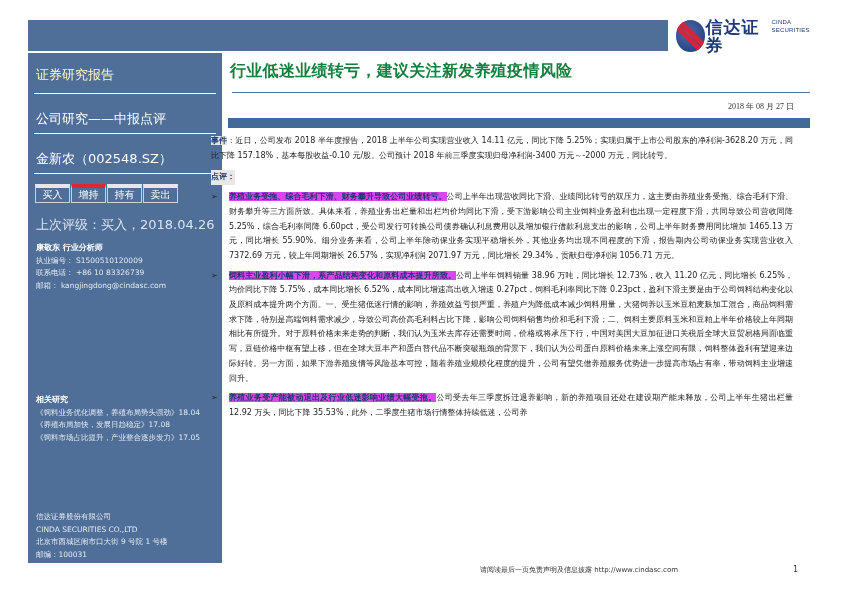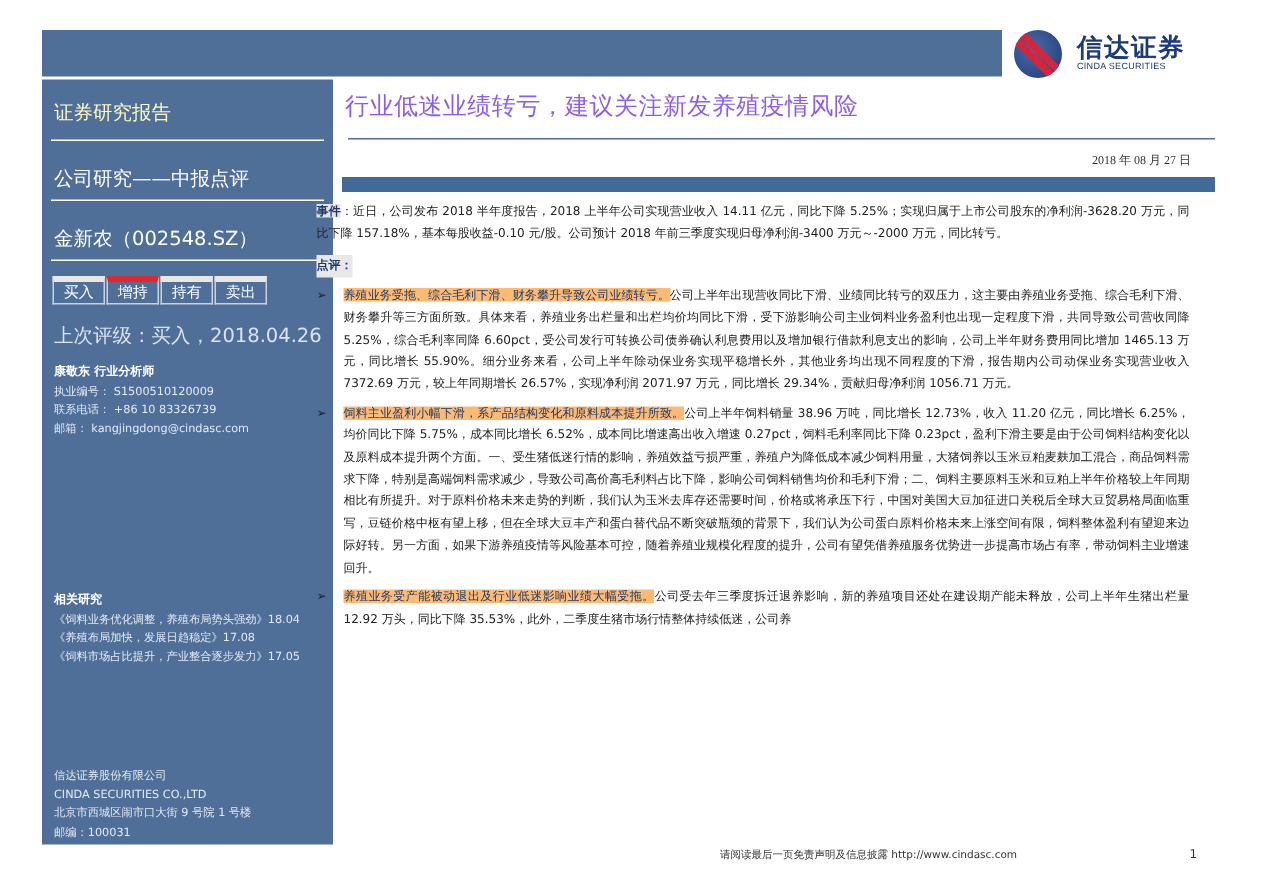--- a/index.html
+++ b/index.html
@@ -5,47 +5,47 @@
   * { margin: 0; padding: 0; box-sizing: border-box; }
   html, body { width: 842px; height: 595px; background: #ffffff; overflow: hidden; }
   body { position: relative; font-family: "DejaVu Sans", "Liberation Sans", sans-serif; color: #222; }
 
   .top-bar { position: absolute; left: 28px; top: 20px; width: 640px; height: 31px; background: #4f6f98; }
   .logo { position: absolute; left: 676px; top: 18px; width: 150px; height: 36px; display: flex; align-items: center; }
   .logo-mark { width: 32px; height: 32px; border-radius: 50%; background: radial-gradient(circle at 40% 40%, #4a6aa8, #1e3a78); position: relative; overflow: hidden; }
   .logo-mark::before, .logo-mark::after { content: ""; position: absolute; width: 46px; height: 5px; background: #d8243a; left: -8px; transform: rotate(45deg); }
   .logo-mark::before { top: 10px; }
   .logo-mark::after { top: 18px; }
-  .logo-text { margin-left: 10px; display: flex; flex-direction: column; }
+  .logo-text { display: flex; flex-direction: row; }
   .logo-cn { font-size: 17px; font-weight: bold; color: #1e3a78; letter-spacing: 1px; line-height: 18px; }
   .logo-en { font-size: 6px; color: #1e3a78; letter-spacing: 0.2px; line-height: 8px; font-family: "Liberation Sans", sans-serif; }
 
   .sidebar { position: absolute; left: 28px; top: 53px; width: 194px; height: 510px; background: #4f6f98; color: #fff; }
   .sb-title { position: absolute; left: 8px; top: 13px; font-size: 13px; color: #fef9c3; }
   .sb-rule { position: absolute; left: 6px; width: 182px; height: 1px; background: #ffffff; }
   .sb-sub { position: absolute; left: 8px; font-size: 13px; color: #fff; }
   .rating-tabs { position: absolute; left: 7px; top: 131px; display: flex; }
   .rating-tab { width: 35px; height: 19px; background: #4f6f98; border: 1px solid #c9d2de; border-top: 4px solid #e7e7e7; color: #fff; font-size: 10px; display: flex; align-items: center; justify-content: center; margin-right: 1px; }
   .rating-tab.active { border-top-color: #e0262f; }
   .sb-small { position: absolute; left: 8px; font-size: 13px; color: #dbe3ee; line-height: 13px; }
   .sb-bold { font-weight: bold; color: #fff; font-size: 8px; }
   .sb-block { position: absolute; left: 8px; font-size: 7.5px; color: #e4eaf2; line-height: 12.5px; }
 
-  .report-title { position: absolute; left: 230px; top: 61px; font-size: 16px; font-weight: normal; color: #8b5cf6; letter-spacing: 0.3px; }
+  .report-title { position: absolute; left: 230px; top: 61px; font-size: 16px; font-weight: bold; color: #15803d; letter-spacing: 0.3px; }
   .title-rule { position: absolute; left: 232px; top: 92px; width: 578px; height: 1px; background: #4f6f98; }
   .report-date { position: absolute; right: 48px; top: 101px; font-size: 8px; color: #333; font-family: Liberation Serif, serif; }
   .blue-band { position: absolute; left: 228px; top: 118px; width: 582px; height: 10px; background: #426a99; }
 
   .content { position: absolute; left: 211px; top: 134px; width: 582px; font-size: 8px; line-height: 14.7px; color: #222; }
   .content p { text-align: justify; }
   .lbl { font-weight: bold; color: #1e3a6a; background: #e3e3e3; }
   .section-label { margin-top: 7px; margin-bottom: 5px; display: inline-block; font-weight: bold; color: #1e3a6a; background: #e8e8e8; }
   .bullet { position: relative; padding-left: 18px; margin-bottom: 5px; }
   .bullet-mark { position: absolute; left: 0; top: 0; font-size: 8px; color: #222; }
-  .bullet-head { font-weight: normal; color: #1e3a6a; background: #fdba74; }
+  .bullet-head { font-weight: bold; color: #1e3a6a; background: #d946ef; }
 
   .footer-note { position: absolute; left: 480px; top: 565px; font-size: 7px; color: #333; }
   .footer-page { position: absolute; left: 793px; top: 565px; font-size: 8px; color: #333; }
 </style>
 </head>
 <body>
 
 <div class="top-bar"></div>
 
 <div class="logo">

